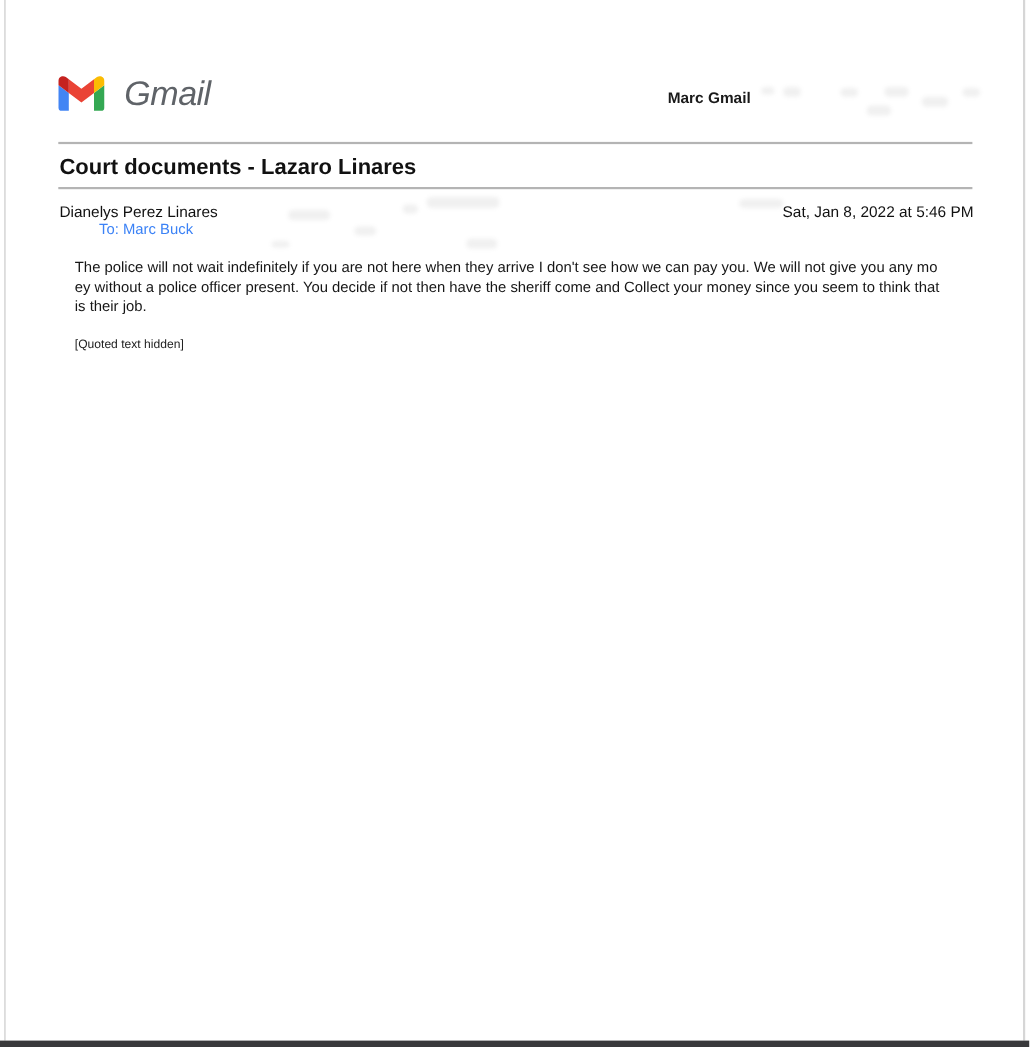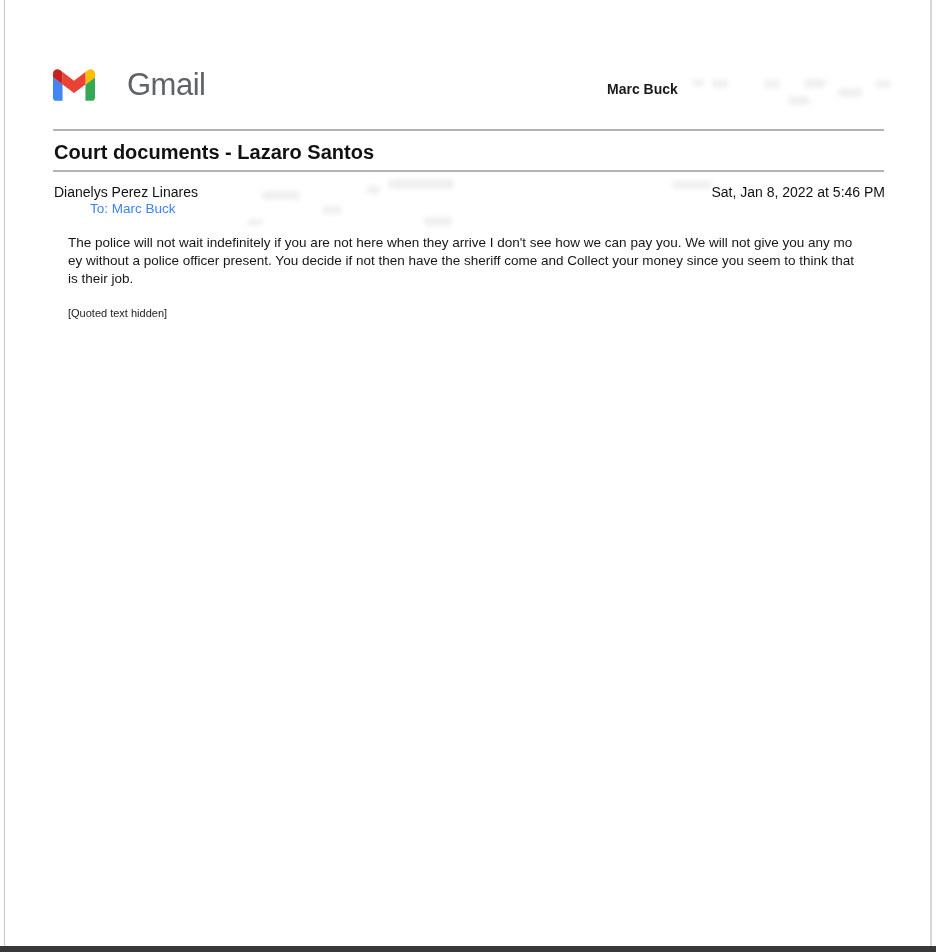--- a/index.html
+++ b/index.html
@@ -34,21 +34,22 @@
     left: 0; right: 0; bottom: 0;
     height: 6px;
     background: #39393b;
   }
   
   .logo {
     position: absolute;
     left: 53px; top: 69px;
     display: flex;
     align-items: center;
-    gap: 32px;
+    gap: 18px;
+    font-style: italic;
   }
   .logo-m { width: 42px; height: 32px; display: block; }
   .logo-text {
     font-size: 31px;
     letter-spacing: -0.5px;
     color: #5f6368;
     line-height: 32px;
   }
   .account {
     position: absolute;
@@ -142,40 +143,40 @@
     <svg class="logo-m" viewBox="52 42 88 66" xmlns="http://www.w3.org/2000/svg" aria-hidden="true">
       <path d="M58 108h14V74L52 59v43c0 3.32 2.69 6 6 6z" fill="#4285f4"></path>
       <path d="M120 108h14c3.32 0 6-2.69 6-6V59l-20 15z" fill="#34a853"></path>
       <path d="M120 48v26l20-15v-8c0-7.42-8.47-11.65-14.4-7.2z" fill="#fbbc04"></path>
       <path d="M72 74V48l24 18 24-18v26L96 92z" fill="#ea4335"></path>
       <path d="M52 51v8l20 15V48l-5.6-4.2c-5.94-4.45-14.4-.22-14.4 7.2z" fill="#c5221f"></path>
     </svg>
     <span class="logo-text">Gmail</span>
   </div>
 
-  <div class="account">Marc Buck</div>
+  <div class="account">Marc Gmail</div>
 
   <div class="smudge s1"></div>
   <div class="smudge s2"></div>
   <div class="smudge s3"></div>
   <div class="smudge s4"></div>
   <div class="smudge s5"></div>
   <div class="smudge s6"></div>
   <div class="smudge s7"></div>
   <div class="smudge s8"></div>
   <div class="smudge s9"></div>
   <div class="smudge s10"></div>
   <div class="smudge s11"></div>
   <div class="smudge s12"></div>
   <div class="smudge s13"></div>
   <div class="smudge s14"></div>
 
   <div class="rule rule-1"></div>
 
-  <h1 class="subject">Court documents - Lazaro Santos</h1>
+  <h1 class="subject">Court documents - Lazaro Linares</h1>
 
   <div class="rule rule-2"></div>
 
   <div class="sender">Dianelys Perez Linares</div>
   <div class="date">Sat, Jan 8, 2022 at 5:46 PM</div>
   <div class="to-line">To: Marc Buck</div>
 
   <div class="bodywrap">
     <p class="bodytext">The police will not wait indefinitely if you are not here when they arrive I don't see how we can pay you. We will not give you any mo ey without a police officer present. You decide if not then have the sheriff come and Collect your money since you seem to think that is their job.</p>
     <div class="quoted">[Quoted text hidden]</div>

